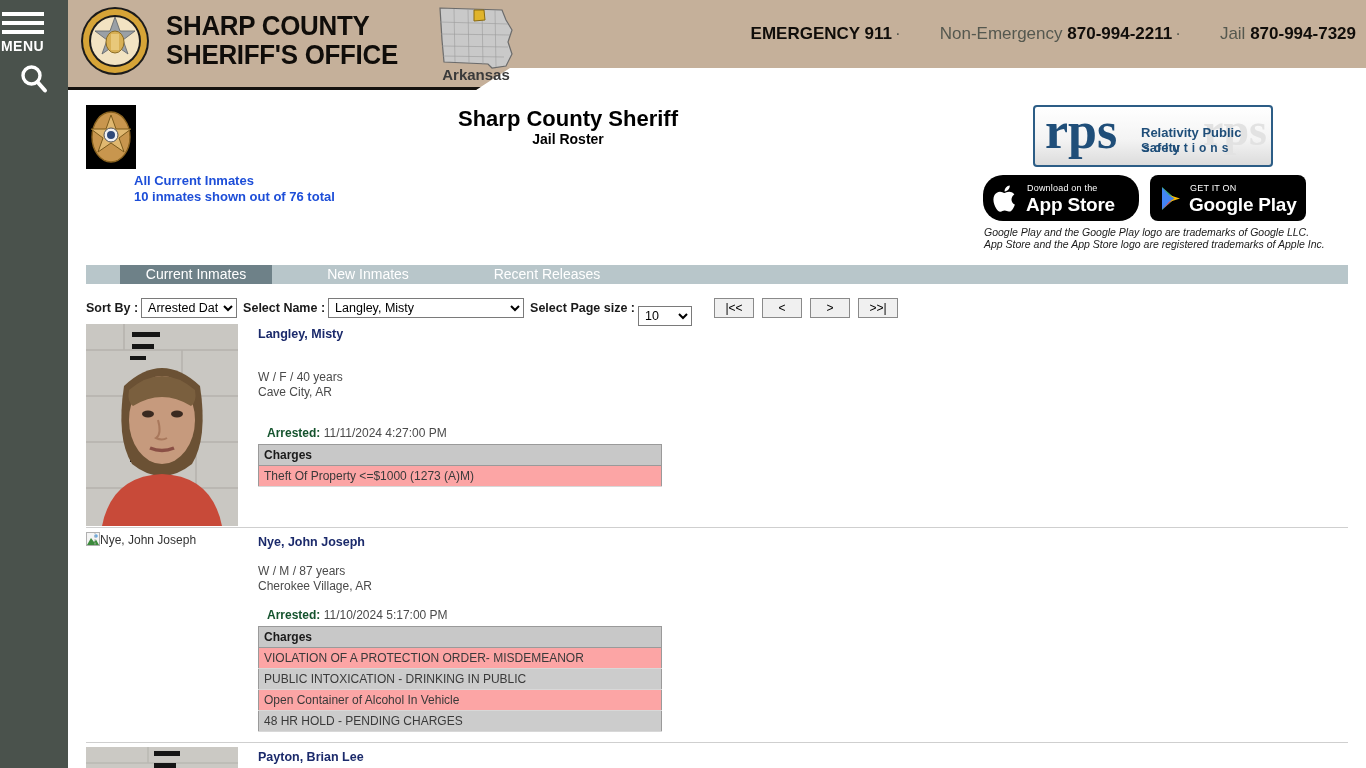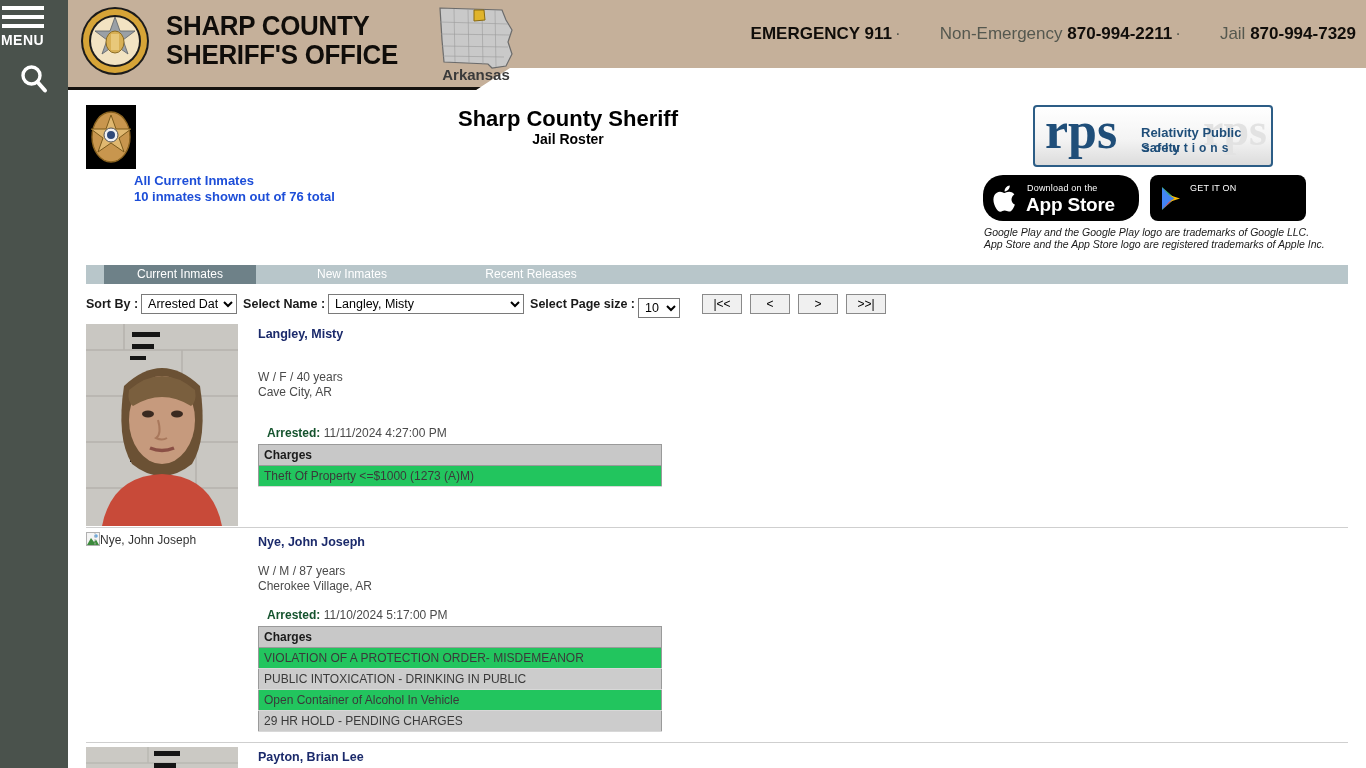--- a/index.html
+++ b/index.html
@@ -12,21 +12,21 @@
   }
 
   
   #sidebar {
     position: absolute; left: 0; top: 0;
     width: 68px; height: 768px;
     background: #4a524c;
     z-index: 30;
   }
   #menu-block {
-    position: absolute; left: 0; top: 6px;
+    position: absolute; left: 0; top: 12px;
     width: 45px; text-align: center;
     cursor: pointer;
   }
   .burger-bar {
     width: 42px; height: 4px; background: #ffffff;
     margin: 0 auto 5px auto;
   }
   #menu-label {
     color: #ffffff; font-size: 14px; font-weight: bold;
     letter-spacing: .5px; line-height: 14px; margin-top: 2px;
@@ -157,23 +157,24 @@
   }
 
   
   #tabbar {
     position: absolute; left: 18px; top: 175px;
     width: 1262px; height: 19px;
     background: #b8c6ca;
   }
   .tab {
     position: absolute; top: 0; height: 19px;
-    font-size: 12px; color: #ffffff;
+    font-size: 14px; color: #ffffff;
     text-align: center; line-height: 19px;
     cursor: pointer;
+    margin-left: 16px;
   }
   .tab.active { background: #6e8188; }
   #tab-current { left: 18px; width: 152px; }
   #tab-new { left: 190px; width: 152px; }
   #tab-recent { left: 362px; width: 166px; }
 
   
   #controls {
     position: absolute; left: 18px; top: 200px;
     height: 22px;
@@ -184,21 +185,21 @@
   select {
     font-family: "Liberation Sans", sans-serif;
     font-size: 12.5px;
     border: 1px solid #7a7a7a;
     background: #ffffff; color: #000000;
     height: 20px; vertical-align: middle;
     padding: 0 2px;
   }
   #sel-sort { width: 96px; margin: 0 6px 0 3px; }
   #sel-name { width: 196px; margin: 0 6px 0 3px; }
-  #sel-page { width: 42px; margin: 8px 10px 0 3px; }
+  #sel-page { width: 54px; margin: 16px 10px 0 3px; }
   .pgbtn {
     display: inline-block; vertical-align: middle;
     width: 40px; height: 20px; line-height: 18px;
     text-align: center;
     border: 1px solid #8a8a8a; background: #f0f0f0;
     font-size: 12px; color: #000000; font-weight: normal;
     margin-right: 8px; cursor: pointer;
     font-family: "Liberation Sans", sans-serif;
   }
   #pager { display: inline-block; margin-left: 12px; vertical-align: middle; }
@@ -250,21 +251,21 @@
     background: #c8c8c8; color: #1a1a1a;
     font-size: 12px; font-weight: bold;
     text-align: left; padding: 3px 5px;
     border-bottom: 1px solid #9a9a9a;
   }
   table.charges td {
     font-size: 12px; color: #3a3a3a;
     padding: 3px 5px;
     border-bottom: 1px solid #d8d8d8;
   }
-  table.charges tr.odd td { background: #22c55e; }
+  table.charges tr.odd td { background: #fca5a5; }
   table.charges tr.even td { background: #cccccc; }
 </style>
 </head>
 <body>
 
 <div id="sidebar">
   <div id="menu-block">
     <div class="burger-bar"></div>
     <div class="burger-bar"></div>
     <div class="burger-bar"></div>
@@ -359,20 +360,21 @@
     <svg style="position:absolute;left:10px;top:11px" width="24" height="26" viewBox="0 0 24 26">
       <path d="M2 1 L15 12.5 L2 24 Z" fill="#34a853"></path>
       <path d="M2 1 L15 12.5 L2 24 Z" fill="none"></path>
       <path d="M2 1 L12 7 L15 12.5 L2 24 Z" fill="#4285f4" opacity="0.0"></path>
       <path d="M2 1.5 L14.5 12.5 L2 23.5 Z" fill="#4285f4"></path>
       <path d="M2 1.5 L14.5 12.5 L9 9 Z" fill="#34a853"></path>
       <path d="M14.5 12.5 L2 23.5 L9 16 Z" fill="#ea4335"></path>
       <path d="M9 9 L20 12.5 L9 16 L14.5 12.5 Z" fill="#fbbc04"></path>
     </svg>
     <div class="store-small" style="left:40px;top:8px">GET IT ON</div>
+    <div class="store-big" style="left:39px;top:19px">Google Play</div>
   </div>
 
   <div id="store-note">
     <div>Google Play and the Google Play logo are trademarks of Google LLC.</div>
     <div>App Store and the App Store logo are registered trademarks of Apple Inc.</div>
   </div>
 
   <div id="tabbar">
     <div id="tab-current" class="tab active">Current Inmates</div>
     <div id="tab-new" class="tab">New Inmates</div>
@@ -464,21 +466,21 @@
           <tr class="odd">
                 <td>VIOLATION OF A PROTECTION ORDER- MISDEMEANOR</td>
               </tr>
           <tr class="even">
                 <td>PUBLIC INTOXICATION - DRINKING IN PUBLIC</td>
               </tr>
           <tr class="odd">
                 <td>Open Container of Alcohol In Vehicle</td>
               </tr>
           <tr class="even">
-                <td>29 HR HOLD - PENDING CHARGES</td>
+                <td>48 HR HOLD - PENDING CHARGES</td>
               </tr>
         </tbody>
           </table>
       </div>
     </div>
 
     <div class="inmate" style="min-height:40px;border-bottom:none">
       <div class="mug-thumb-top">
         <svg width="152" height="24" viewBox="0 0 152 24">
           <rect width="152" height="24" fill="#cbc9c4"></rect>

